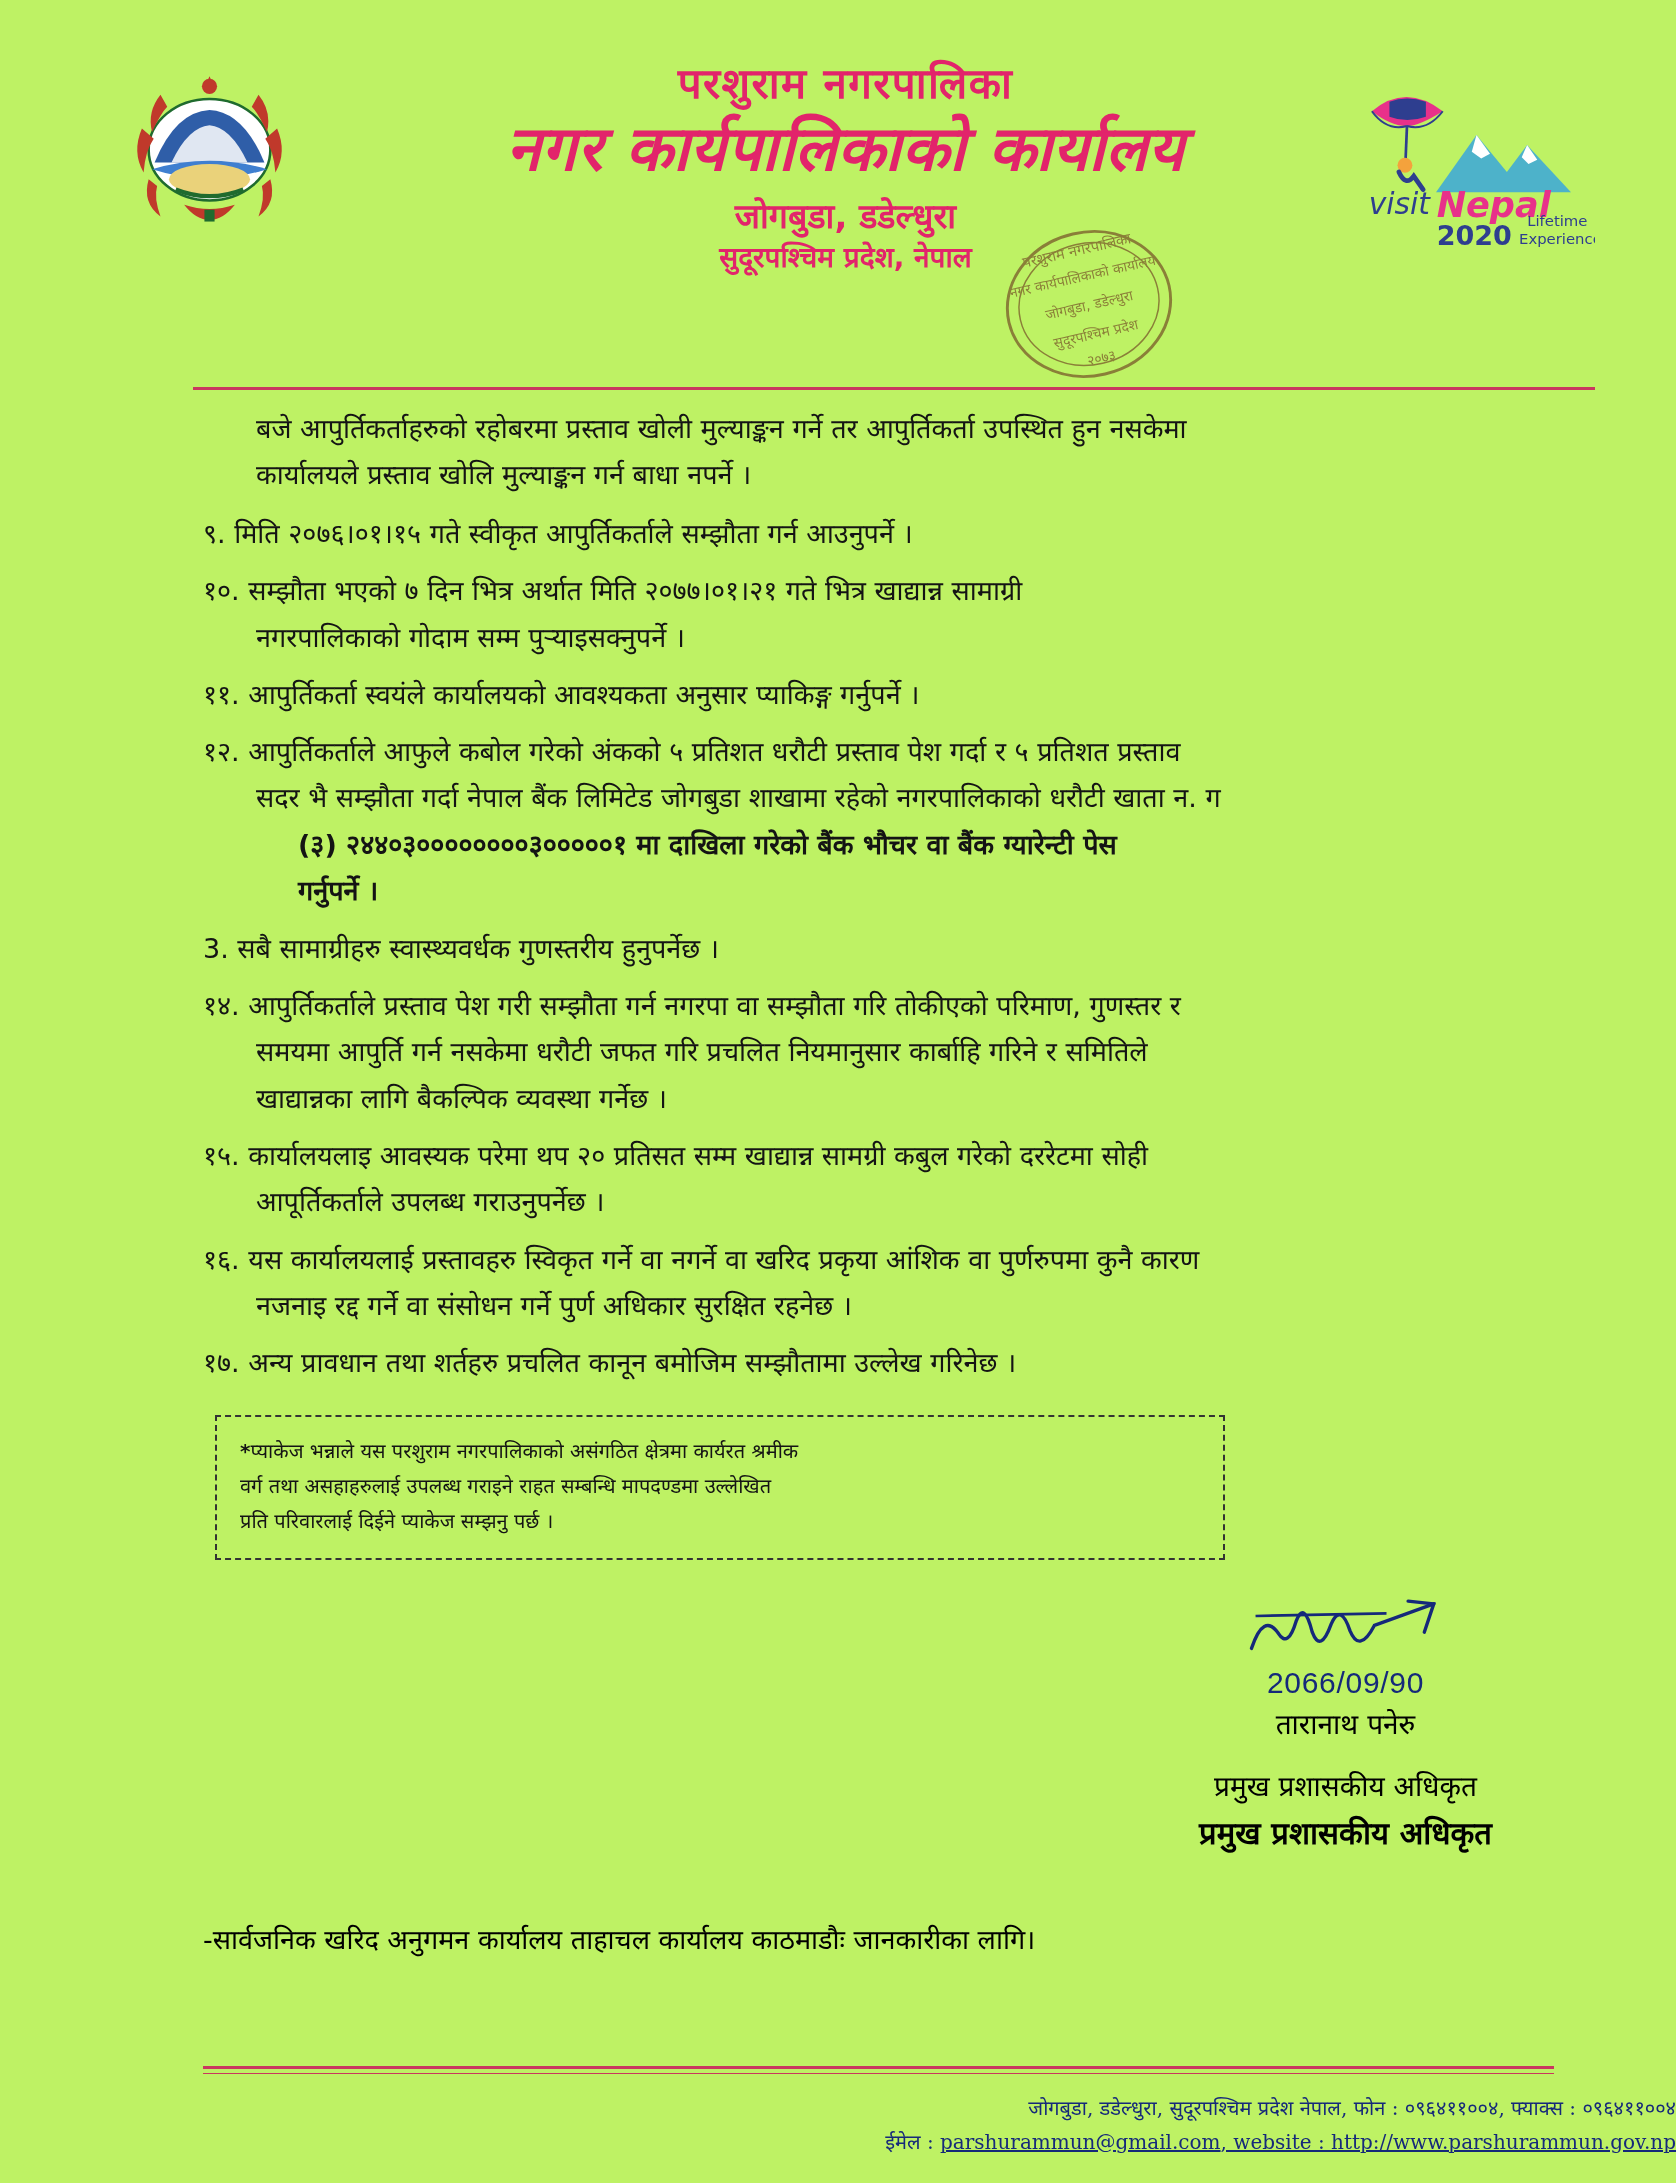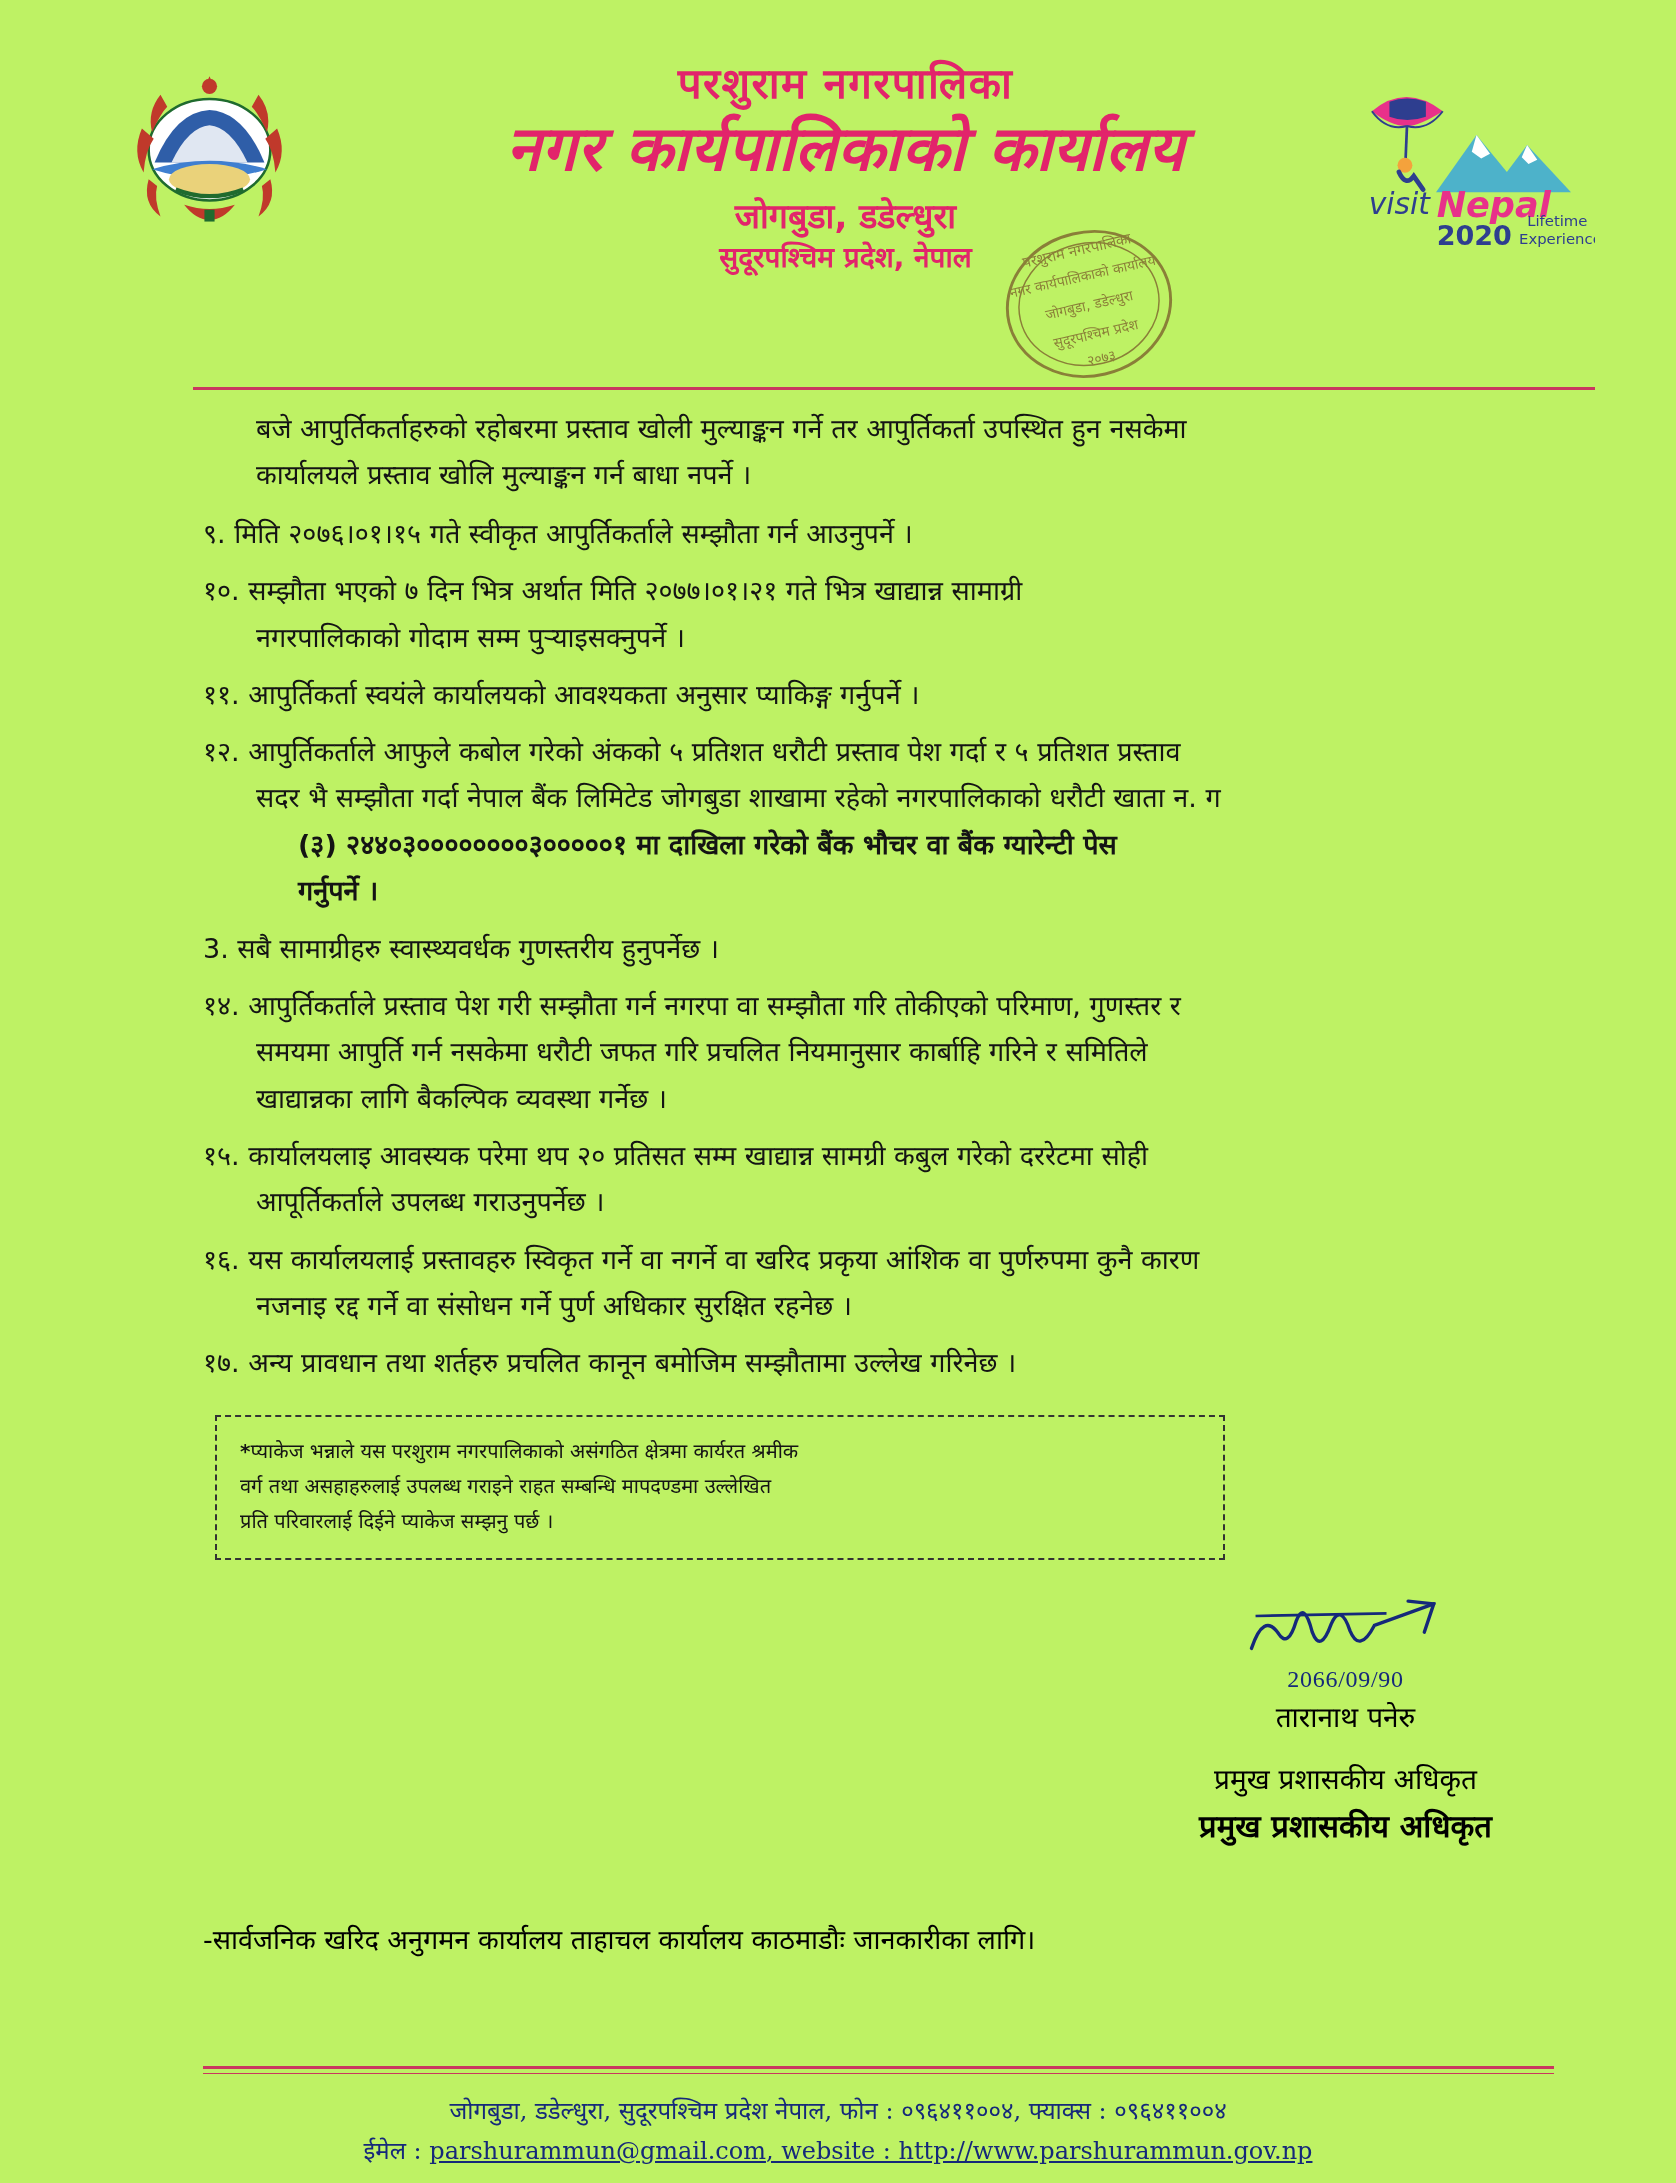--- a/index.html
+++ b/index.html
@@ -153,23 +153,23 @@
     width: 487px;
     text-align: center;
   }
   .sign-scribble {
     width: 230px;
     height: 81px;
     margin: 0 auto;
   }
   .sign-scribble svg { width: 100%; height: 100%; }
   .sign-date {
-    font-size: 24px;
+    font-size: 30px;
     color: #15297a;
-    font-family: Liberation Serif, serif;
+    font-family: Liberation Sans, sans-serif;
     margin-top: -4px;
     letter-spacing: 0.7px;
   }
   .sign-name {
     font-size: 28px;
     margin-top: 4px;
   }
   .sign-post1 {
     font-size: 28px;
     margin-top: 24px;
@@ -208,23 +208,23 @@
     right: 122px;
     top: 2073px;
     height: 1.4px;
     background: #c9385f;
   }
   .footer {
     position: absolute;
     left: 0;
     right: 0;
     top: 2093px;
-    text-align: center;
+    text-align: right;
     color: #15297a;
-    font-size: 24px;
+    font-size: 20px;
     font-family: "DejaVu Serif", serif;
     line-height: 1.55;
   }
   .footer .email-line { margin-top: 2.7px; }
   .footer a, .footer .link {
     color: #15297a;
     text-decoration: underline;
   }
 </style>
 </head>

